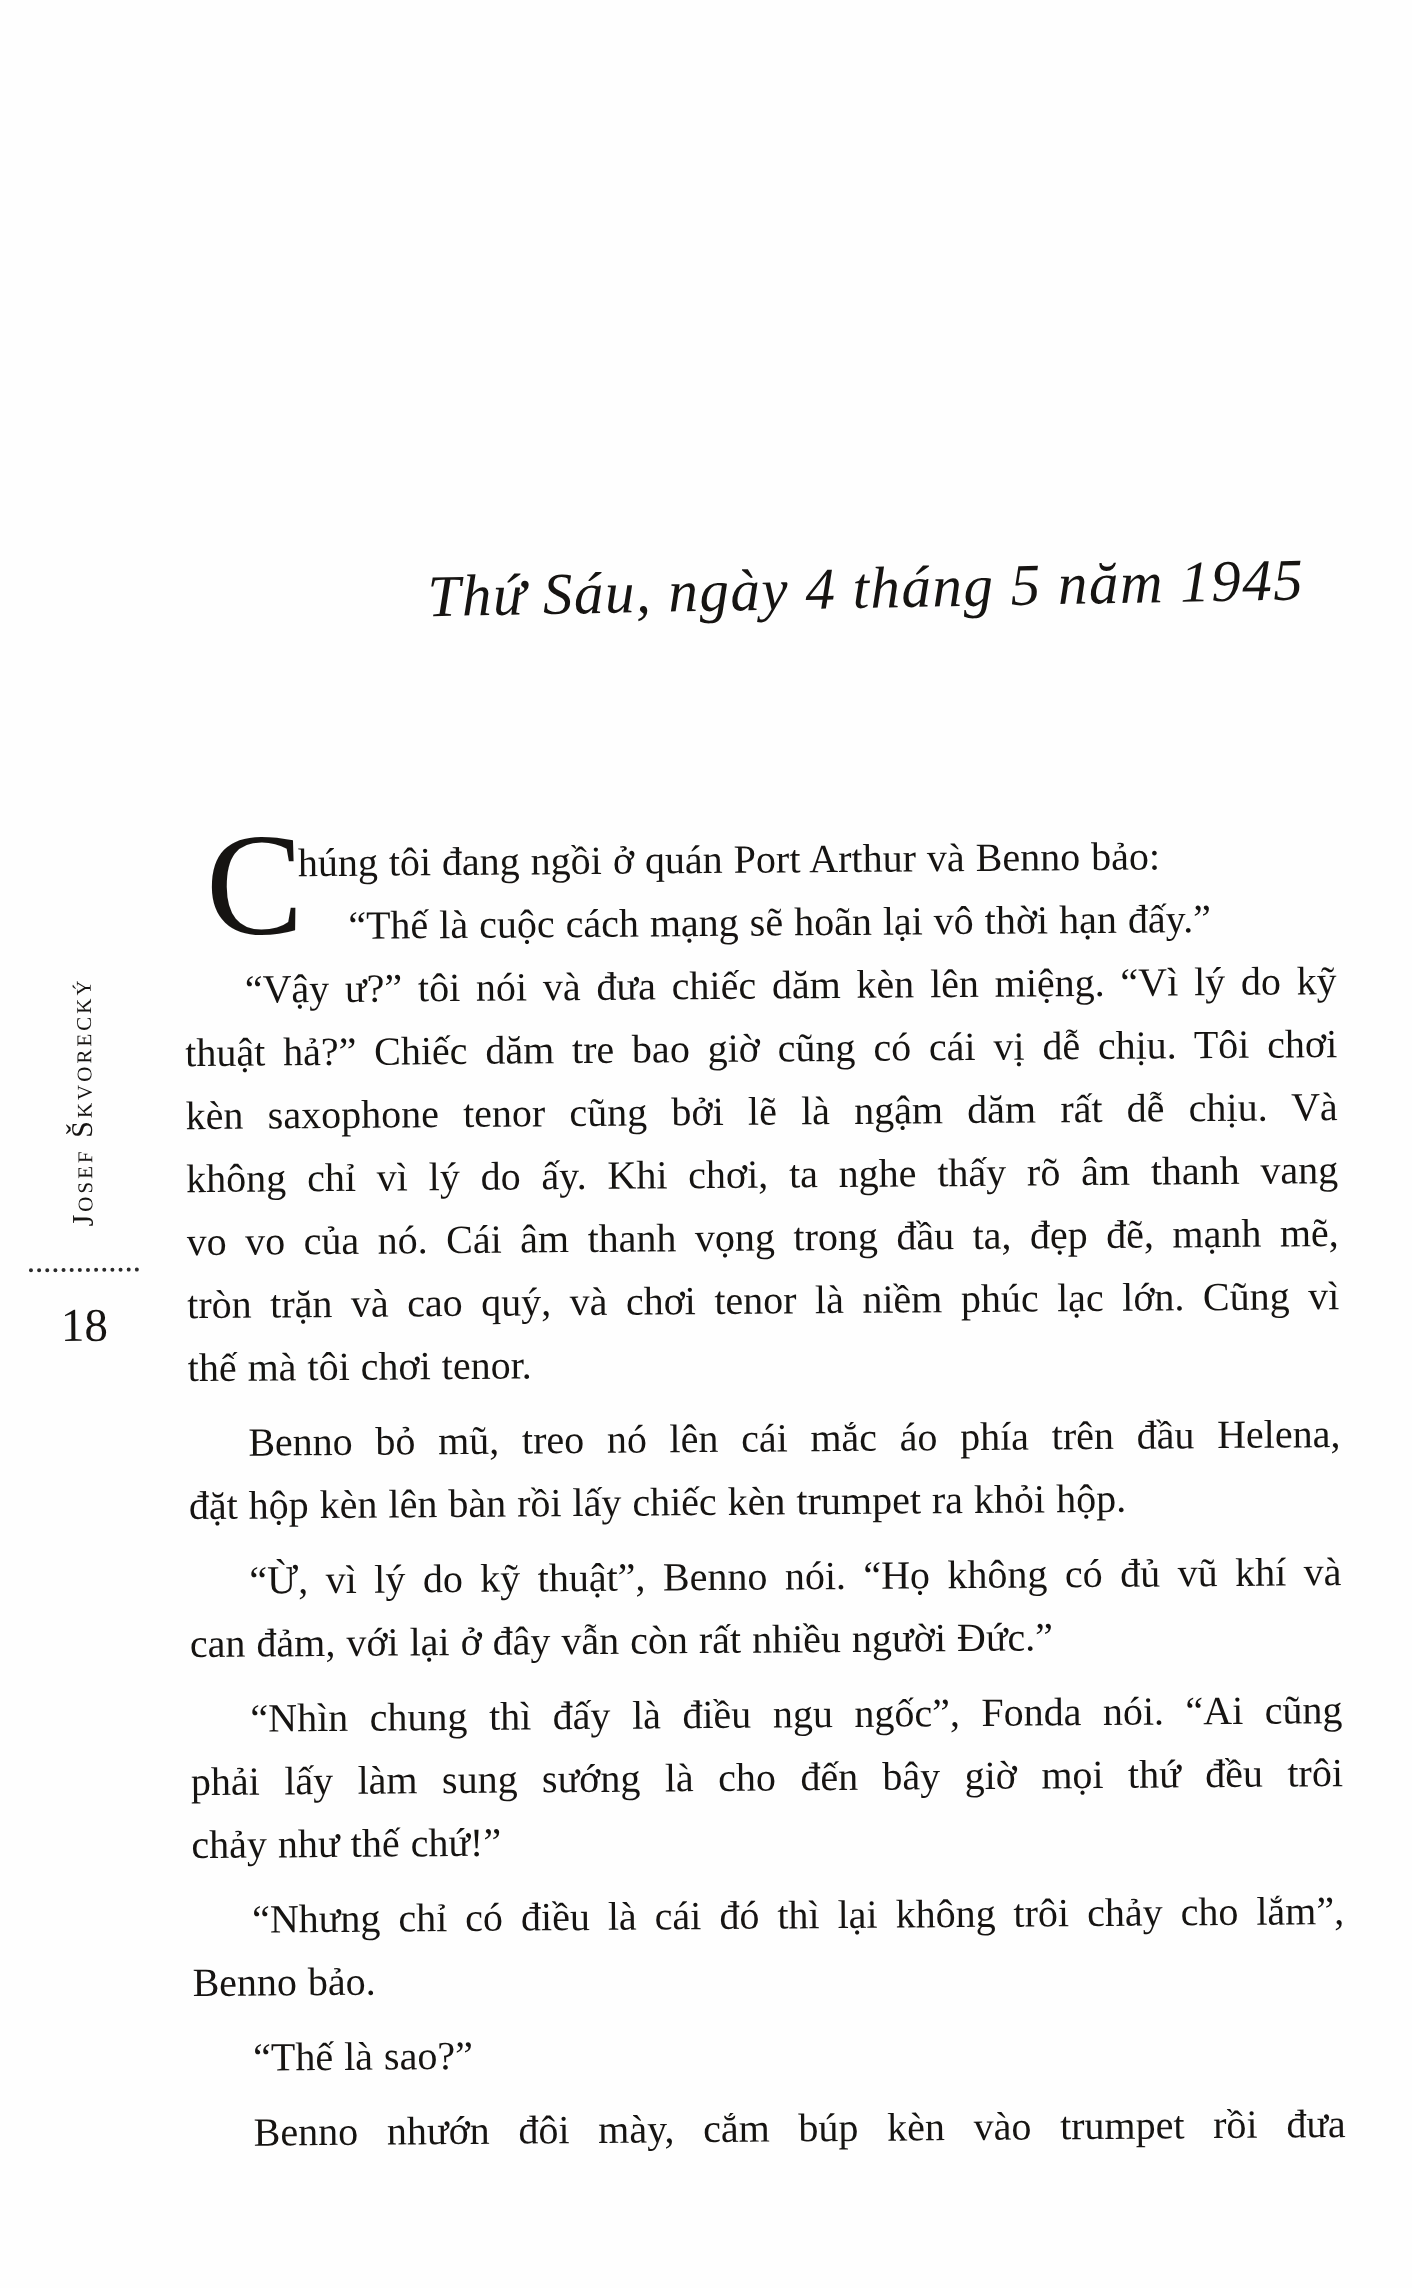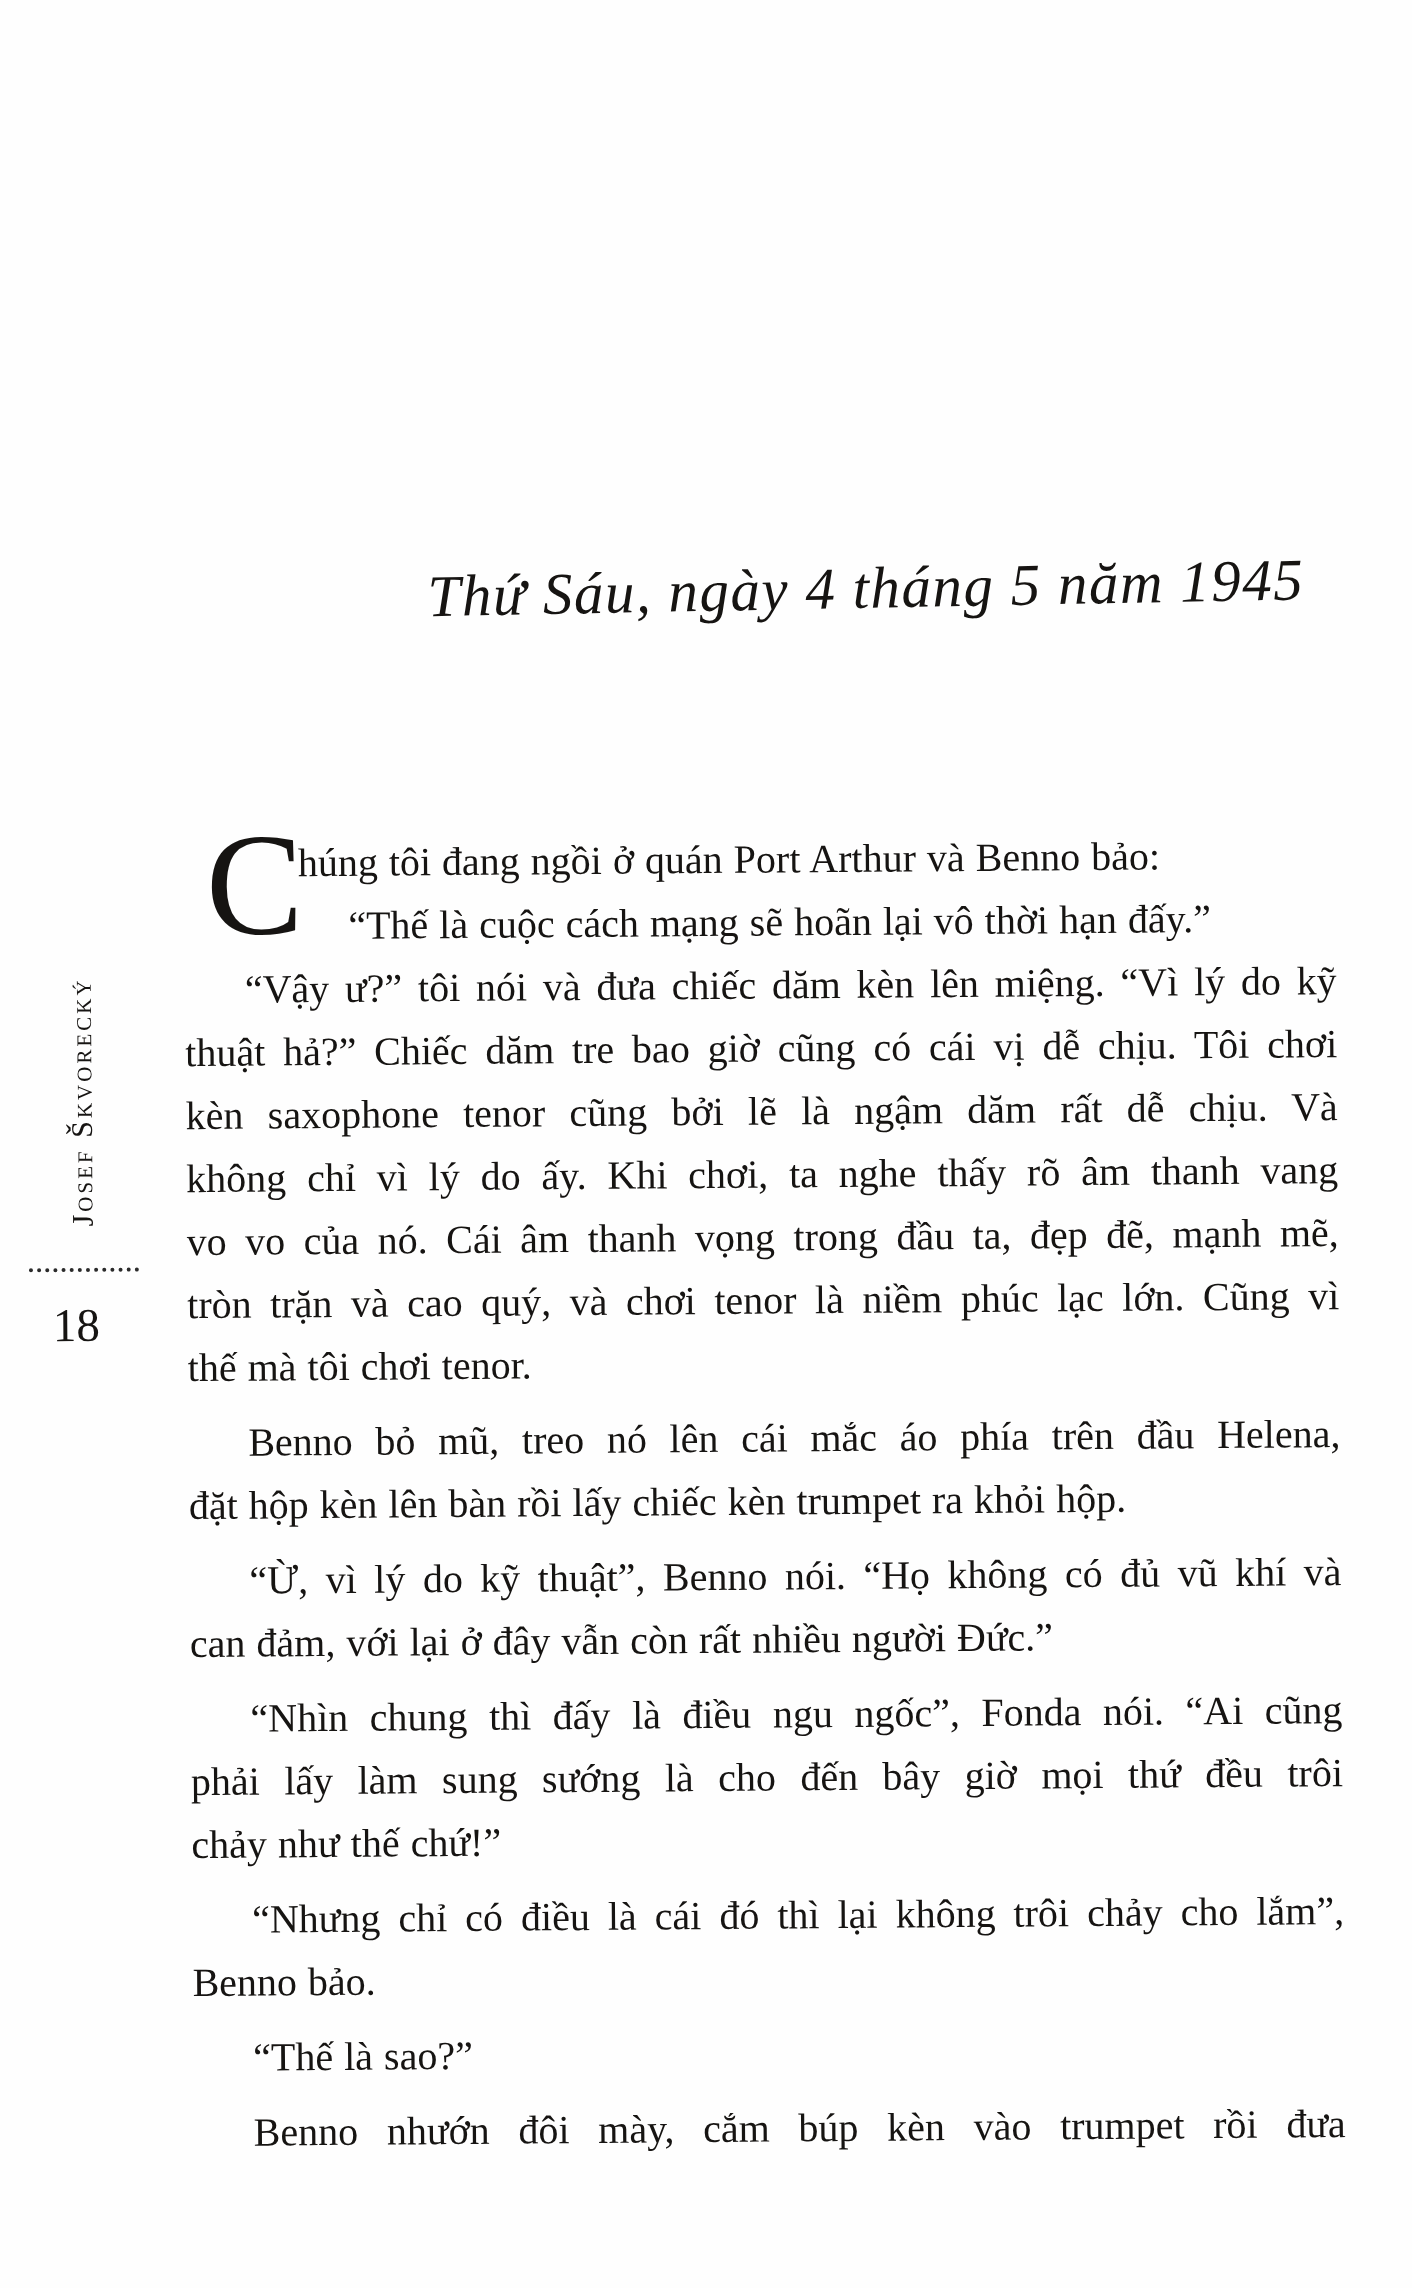--- a/index.html
+++ b/index.html
@@ -72,21 +72,21 @@
     white-space:nowrap;
   }
   .dotted-sep{
     position:absolute;
     left:28px;top:1263px;
     width:110px;height:0;
     border-top:4px dotted #2b2b2b;
   }
   .page-number{
     position:absolute;
-    left:40px;top:1294px;
+    left:48px;top:1294px;
     width:70px;
     text-align:center;
     font-size:47px;
     line-height:52px;
   }
 </style>
 </head>
 <body>
 
 <div class="page">

